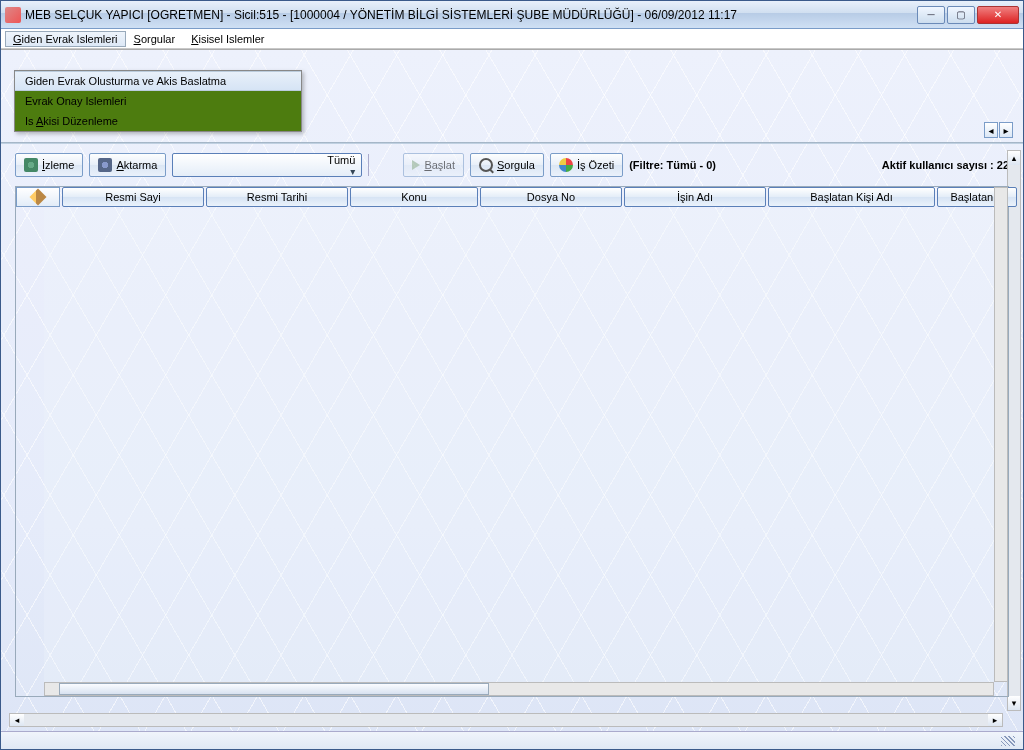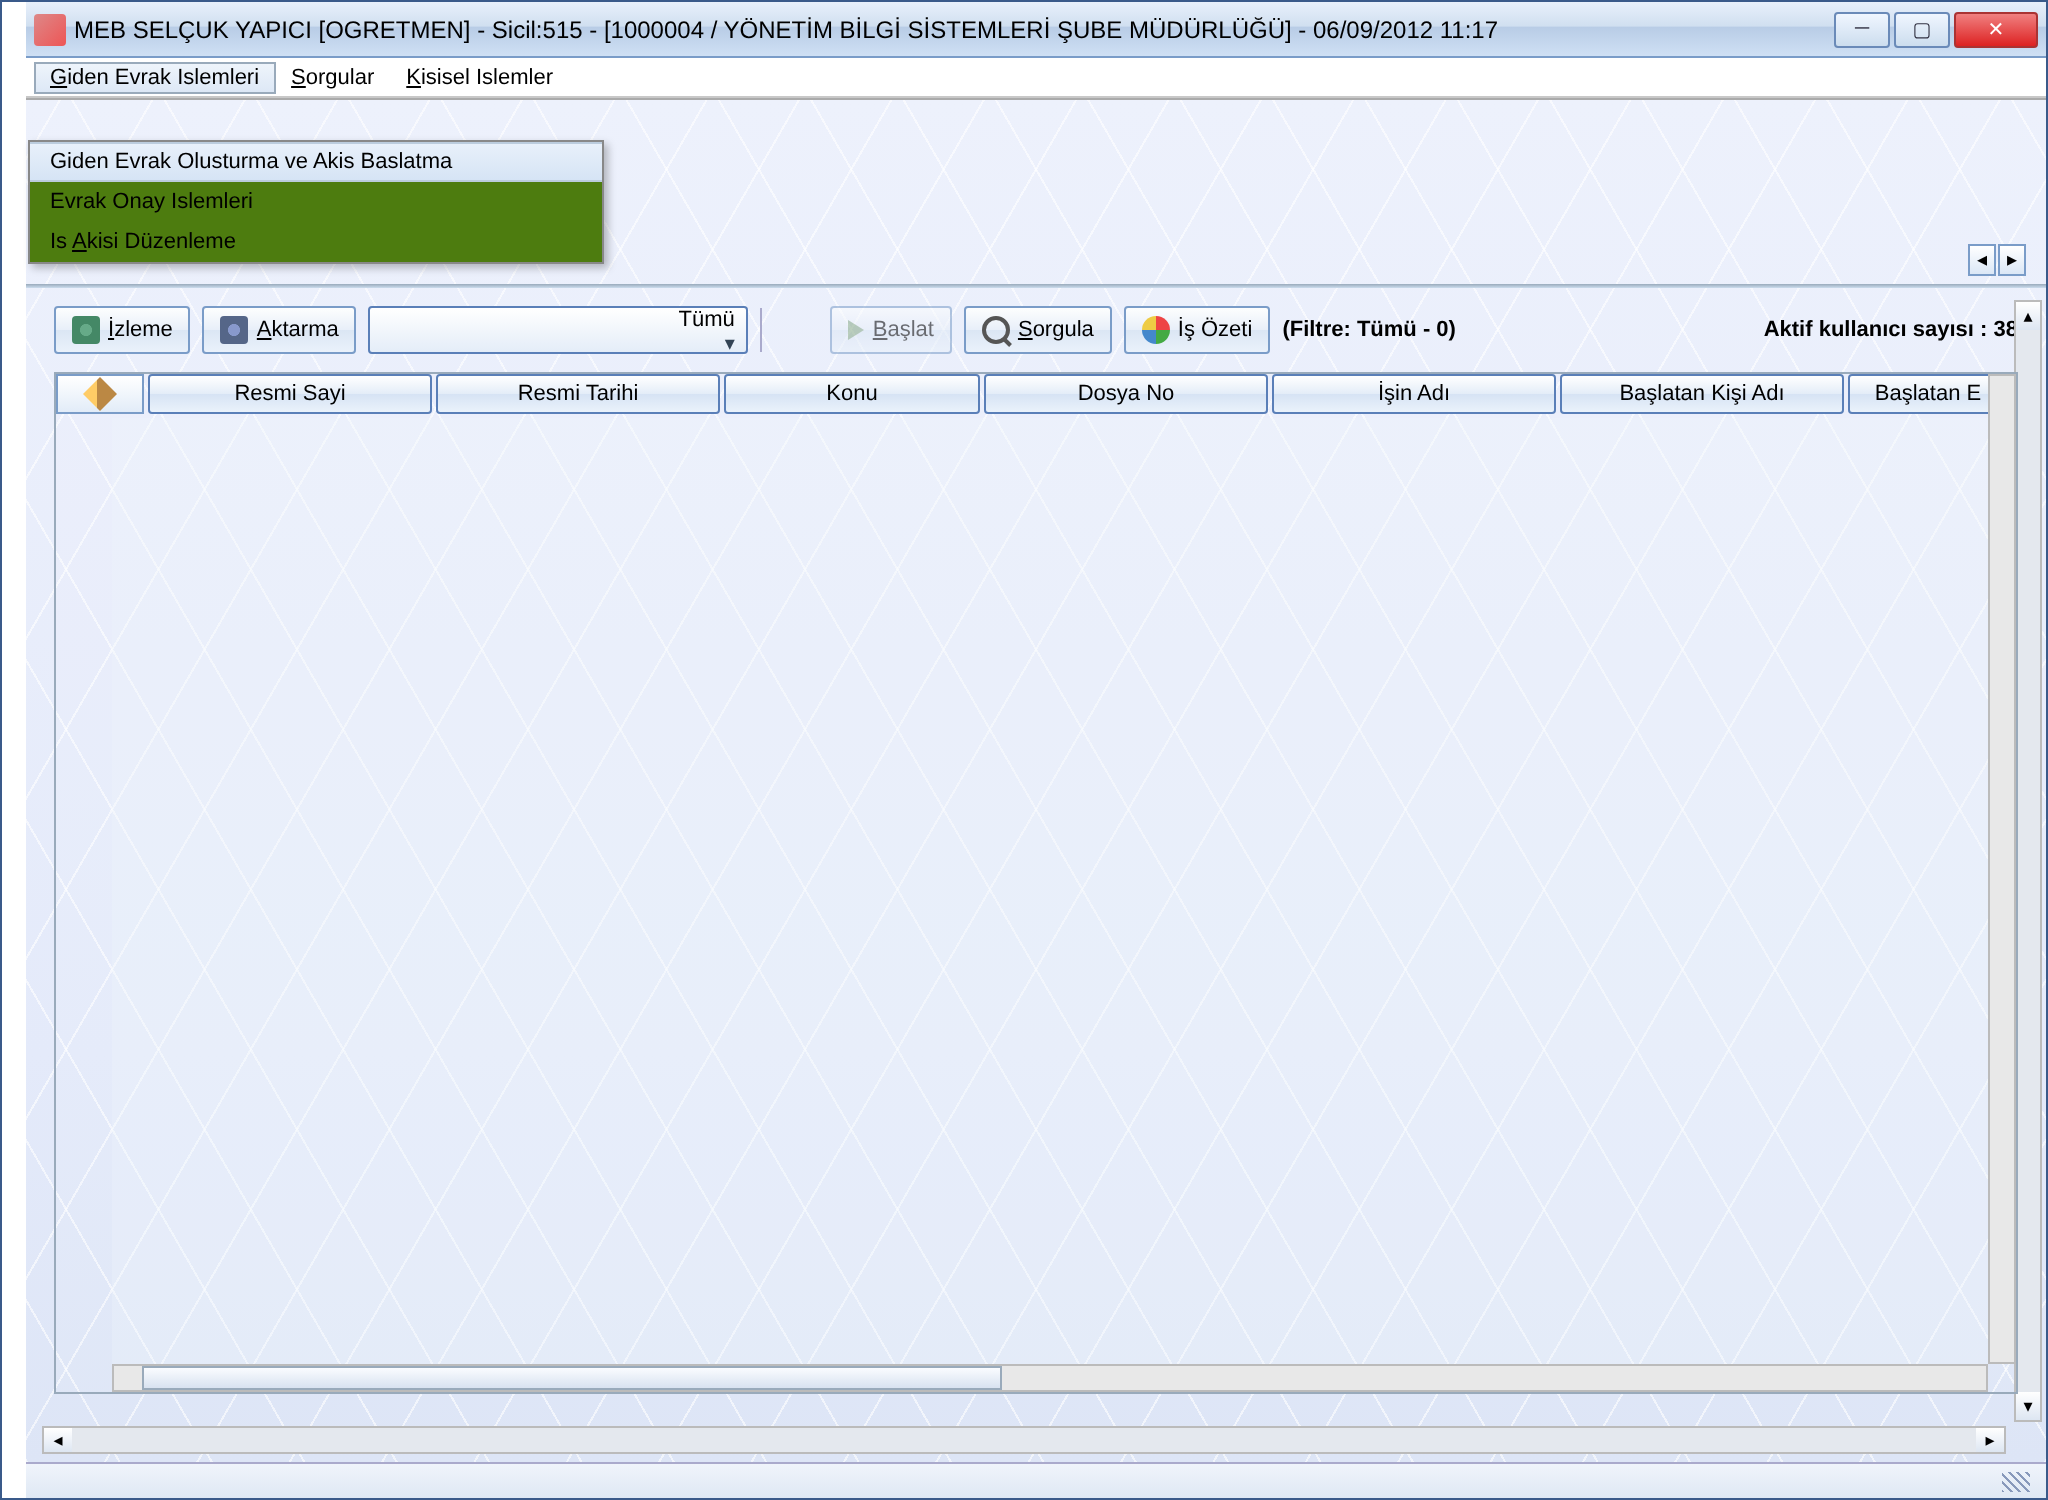--- a/index.html
+++ b/index.html
@@ -1,21 +1,21 @@
 <!DOCTYPE html>
 <html><head>
 <meta charset="utf-8">
 <style>
 * { box-sizing: border-box; margin: 0; padding: 0; font-family: Tahoma, sans-serif; font-size: 11px; }
 html, body { width: 1024px; height: 750px; overflow: hidden; }
 .window {
   width: 1024px; height: 750px;
   border: 1px solid #3a5a8a;
   background: #fff;
-  display: flex; flex-direction: column; padding-left: 12px;
+  display: flex; flex-direction: column;
 }
 .titlebar {
   height: 28px;
   background: linear-gradient(to bottom, #e8f0fb 0%, #d0dff0 45%, #b8cce6 46%, #cfe0f4 100%);
   display: flex; align-items: center; padding: 0 4px;
   border-bottom: 1px solid #7a9cc8;
 }
 .title-icon {
   width: 16px; height: 16px; margin-right: 4px;
   background: linear-gradient(135deg,#d88,#e55);
@@ -200,39 +200,39 @@
       </div>
       <div class="tbtn">
         <span class="ico ico-search"></span>
         <span><u>S</u>orgula</span>
       </div>
       <div class="tbtn">
         <span class="ico ico-ozet"></span>
         <span>İş Özeti</span>
       </div>
       <span class="filter-text">(Filtre: Tümü - 0)</span>
-      <span class="active-users">Aktif kullanıcı sayısı : 38</span>
+      <span class="active-users">Aktif kullanıcı sayısı : 22</span>
     </div>
 
     <div class="vscroll-outer">
       <div class="up">▴</div>
       <div class="dn">▾</div>
     </div>
 
     <div class="grid-wrap">
       <div class="grid-corner">
         <span class="pencil-icon"></span>
       </div>
       <div class="grid-headers">
         <div class="gh" style="width:142px">Resmi Sayi</div>
         <div class="gh" style="width:142px">Resmi Tarihi</div>
         <div class="gh" style="width:128px">Konu</div>
         <div class="gh" style="width:142px">Dosya No</div>
         <div class="gh" style="width:142px">İşin Adı</div>
-        <div class="gh" style="width:142px">Başlatan Kişi Adı</div>
+        <div class="gh" style="width:167px">Başlatan Kişi Adı</div>
         <div class="gh" style="width:80px">Başlatan E</div>
       </div>
       <div class="grid-body">
         <div class="grid-body-inner"></div>
       </div>
       <div class="hscroll-grid">
         <div class="thumb"></div>
       </div>
       <div class="vscroll-grid"></div>
     </div>

